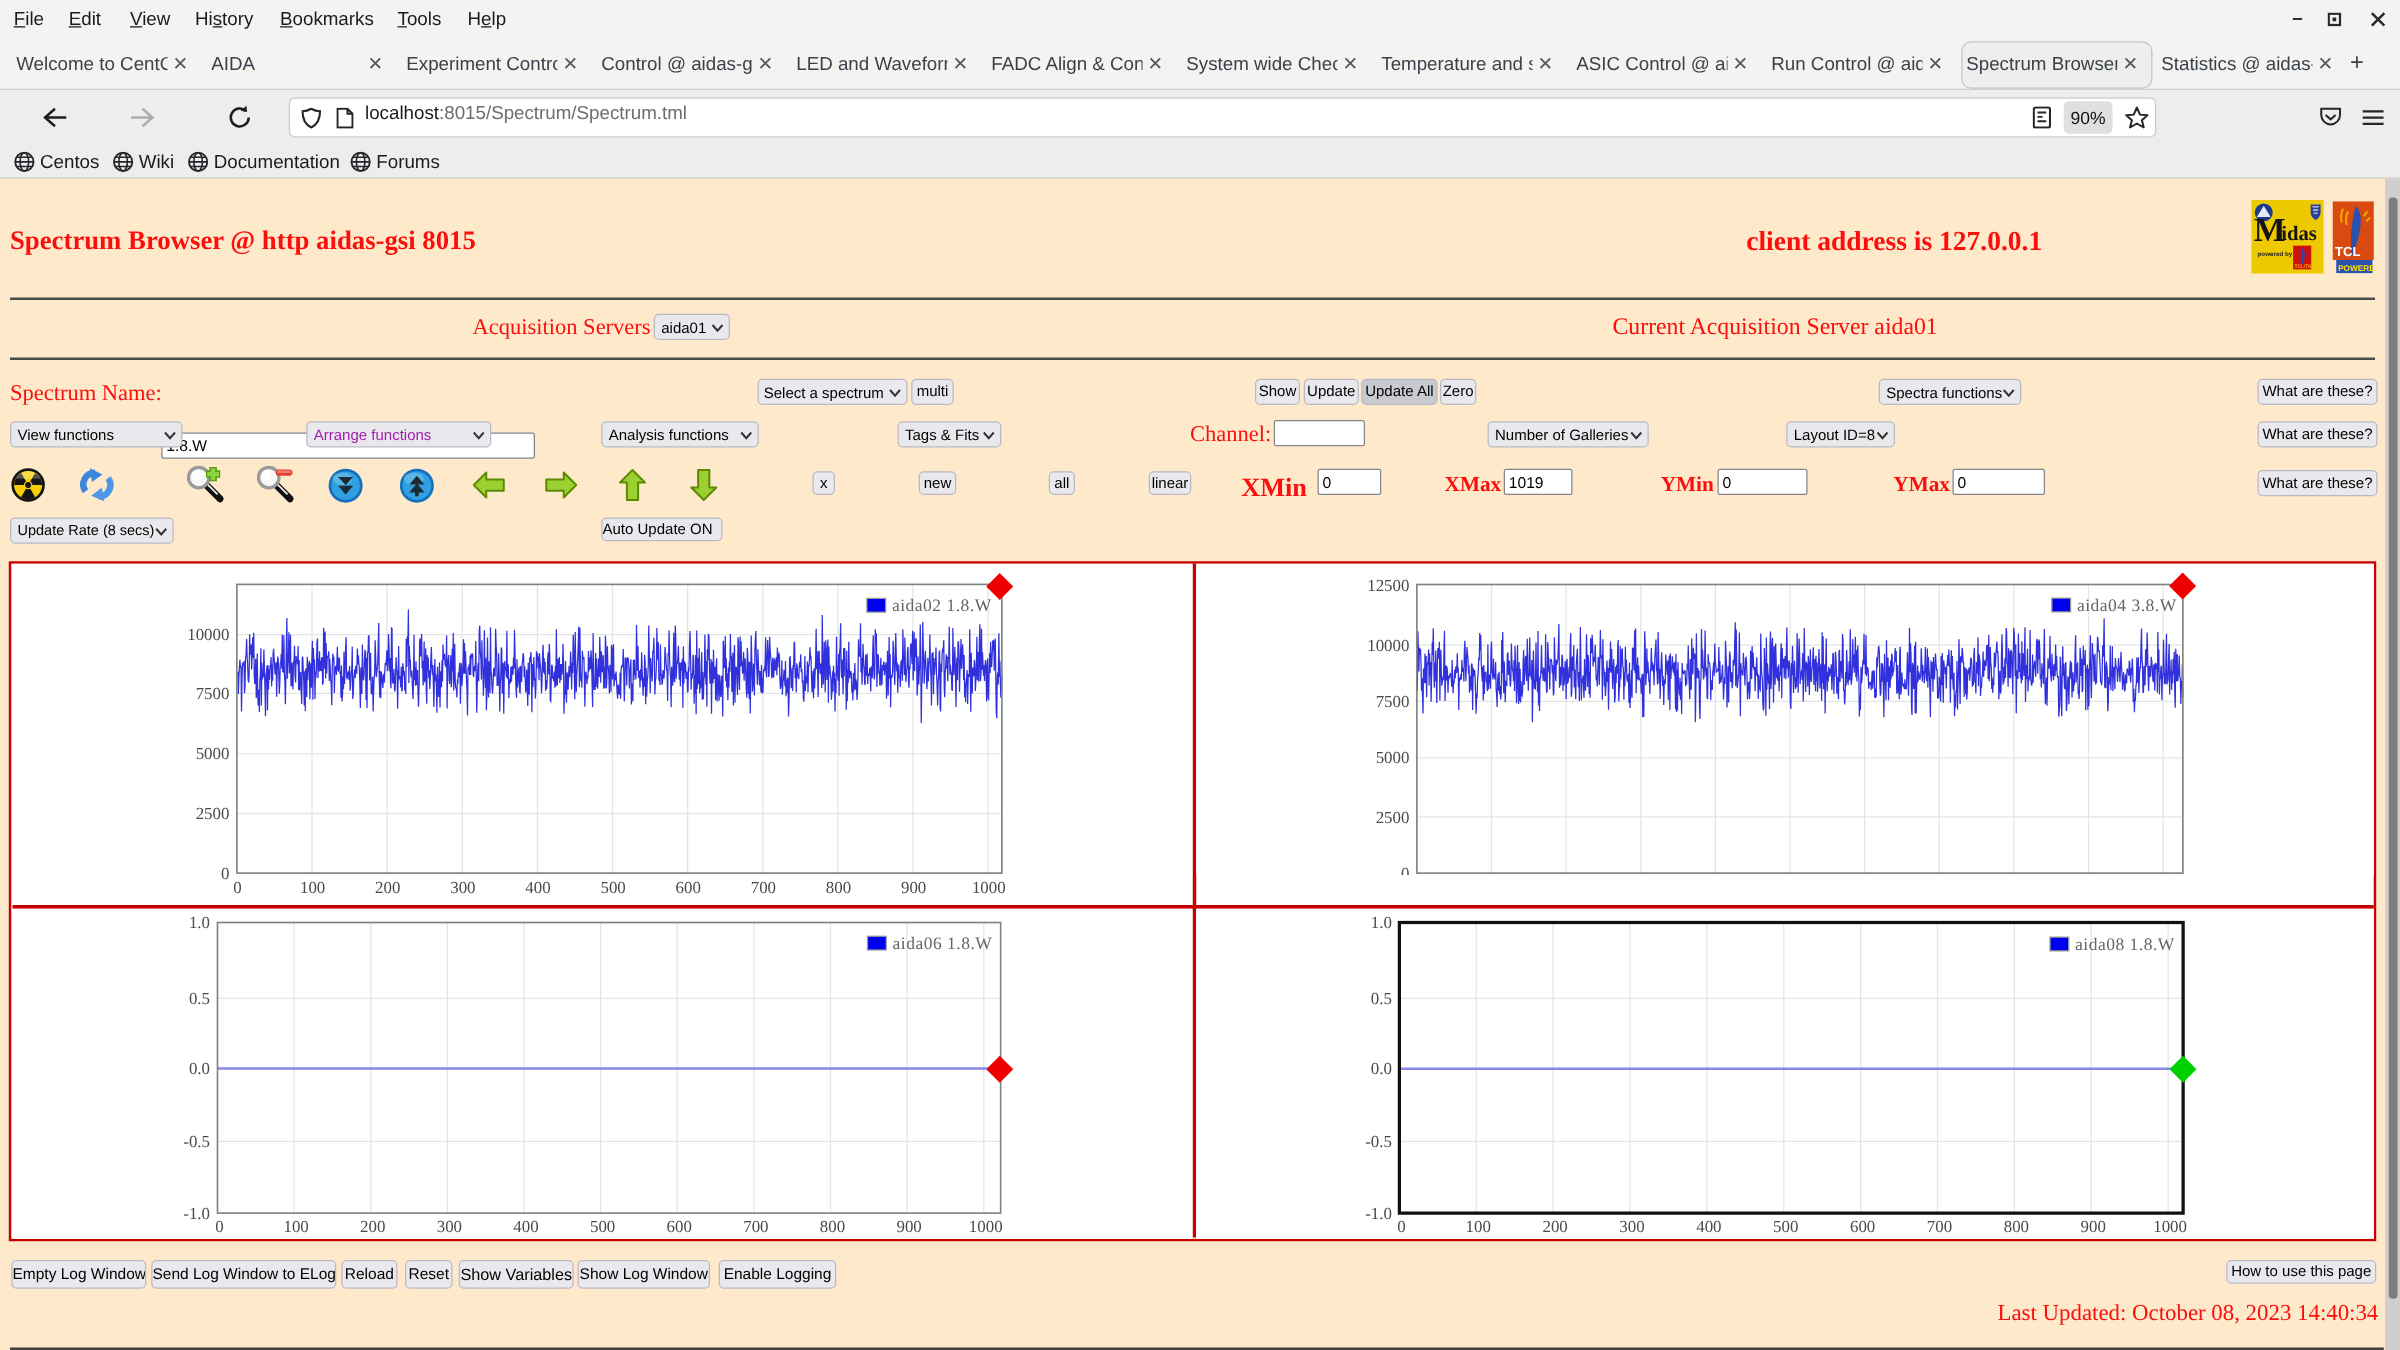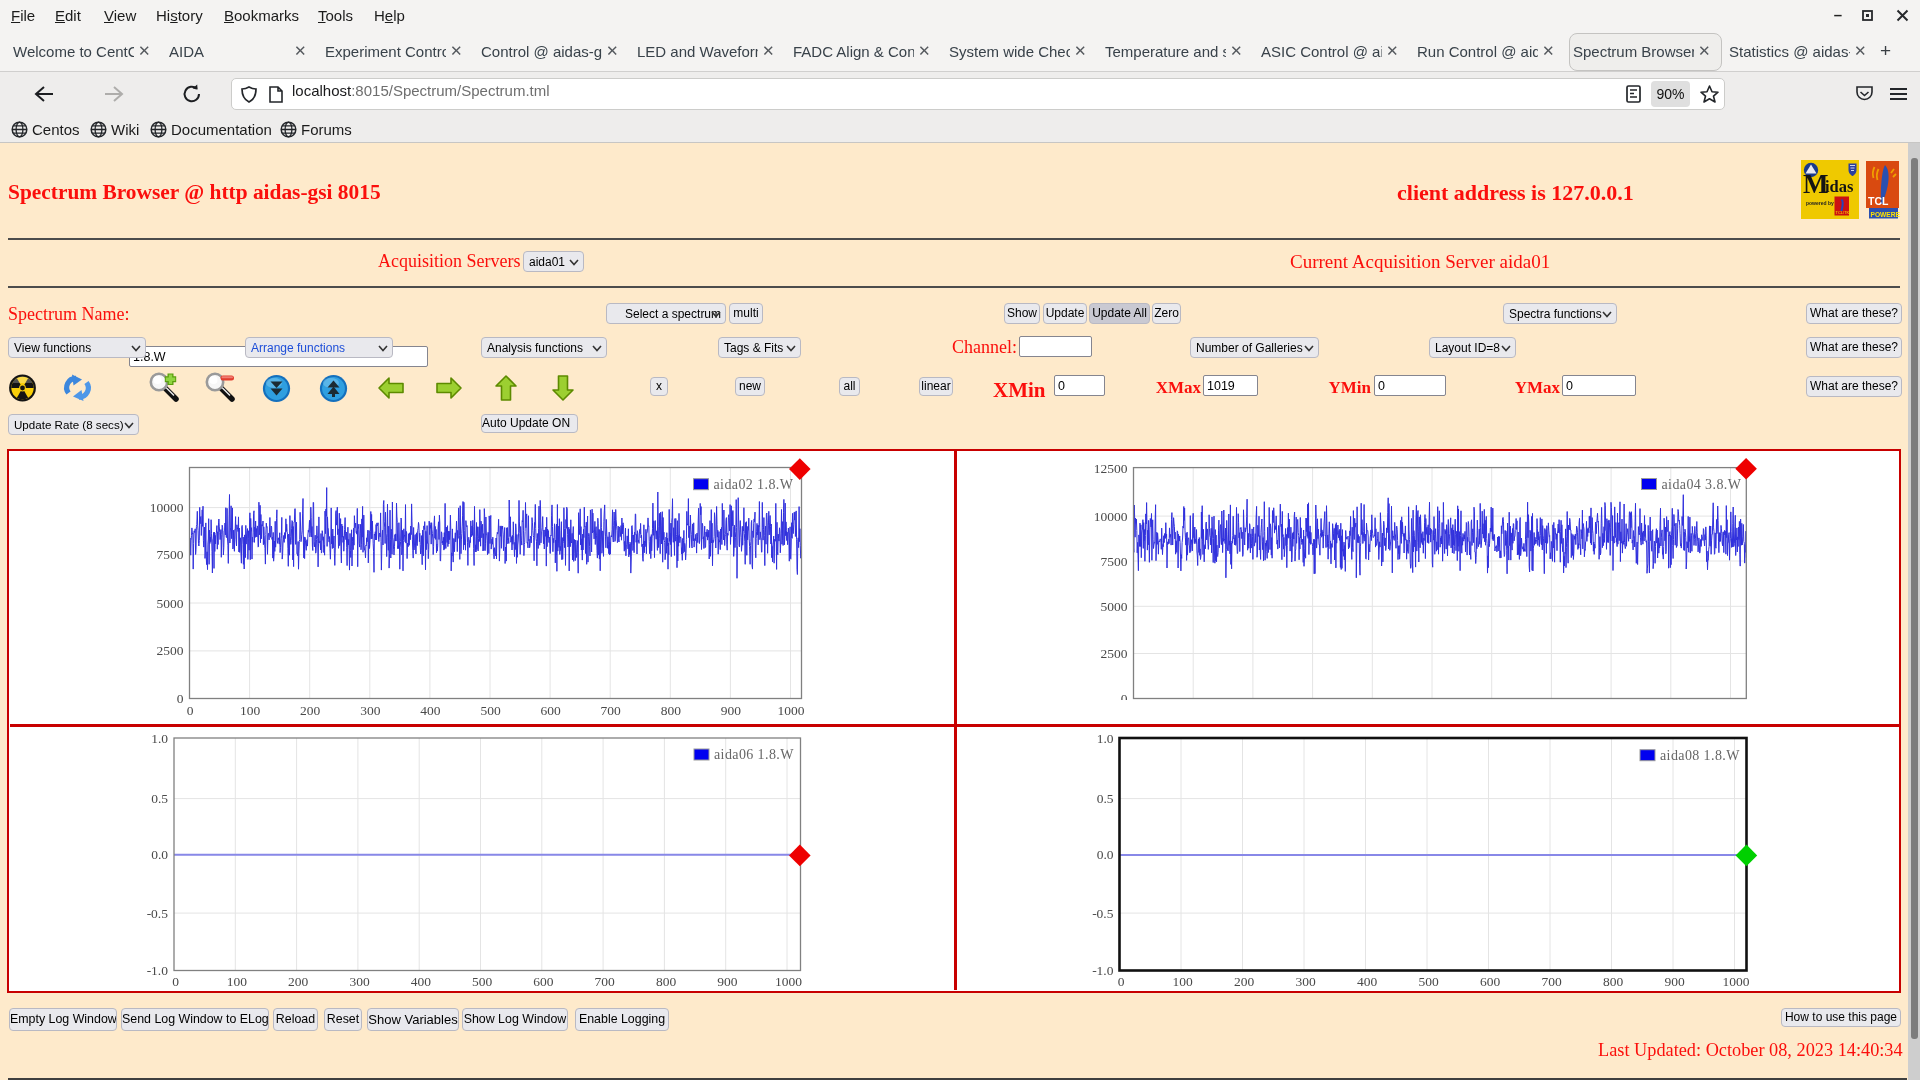--- a/index.html
+++ b/index.html
@@ -144,36 +144,36 @@
 </svg>
 <div class="abs" style="left:8px;top:237.5px;width:1892px;height:2px;background:#4c4c4c"></div>
 <div class="abs" style="left:8px;top:286px;width:1892px;height:2px;background:#4c4c4c"></div>
 <div class="lab" style="left:378px;top:251px;font-size:18px">Acquisition Servers</div>
 <div class="abs" style="left:523px;top:251px;width:61px;height:21px;background:#e9e9ed;border:1px solid #b9b9c3;border-radius:4px;font-size:12px;color:#000;line-height:20px;padding-left:5px;white-space:nowrap;overflow:hidden">aida01<svg style="position:absolute;right:4px;top:7px" width="10" height="7">
       <path d="M1 1 L5 5.5 L9 1" stroke="#333" stroke-width="1.6" fill="none"></path>
     </svg></div>
 <div class="lab" style="left:1290px;top:251px;font-size:19px;font-weight:normal">Current Acquisition Server aida01</div>
 <div class="lab" style="left:8px;top:304px;font-size:18px">Spectrum Name:</div>
 <input class="t" style="left: 129px; top: 304px; width: 299px; margin-top: 42px;" value="1.8.W">
-<div class="abs" style="left:606px;top:303px;width:120px;height:21px;background:#e9e9ed;border:1px solid #b9b9c3;border-radius:4px;font-size:12px;color:#000;line-height:20px;padding-left:18px;white-space:nowrap;overflow:hidden">Select a spectrum<svg style="position:absolute;right:4px;top:7px" width="10" height="7">
+<div class="abs" style="left:606px;top:303px;width:120px;height:21px;background:#e9e9ed;border:1px solid #b9b9c3;border-radius:4px;font-size:12px;color:#000;line-height:20px;padding-left:4px;white-space:nowrap;overflow:hidden">Select a spectrum<svg style="position:absolute;right:4px;top:7px" width="10" height="7">
       <path d="M1 1 L5 5.5 L9 1" stroke="#333" stroke-width="1.6" fill="none"></path>
     </svg></div>
 <div class="abs" style="left:729px;top:303px;width:34px;height:21px;background:#e9e9ed;border:1px solid #b9b9c3;border-radius:4px;font-size:12px;color:#000;line-height:19px;text-align:center;white-space:nowrap;overflow:hidden">multi</div>
 <div class="abs" style="left:1004px;top:303px;width:36px;height:21px;background:#e9e9ed;border:1px solid #b9b9c3;border-radius:4px;font-size:12px;color:#000;line-height:19px;text-align:center;white-space:nowrap;overflow:hidden">Show</div>
 <div class="abs" style="left:1043px;top:303px;width:44px;height:21px;background:#e9e9ed;border:1px solid #b9b9c3;border-radius:4px;font-size:12px;color:#000;line-height:19px;text-align:center;white-space:nowrap;overflow:hidden">Update</div>
 <div class="abs" style="left:1089px;top:303px;width:61px;height:21px;background:#c9c9d2;border:1px solid #b9b9c3;border-radius:4px;font-size:12px;color:#000;line-height:19px;text-align:center;white-space:nowrap;overflow:hidden">Update All</div>
 <div class="abs" style="left:1152px;top:303px;width:29px;height:21px;background:#e9e9ed;border:1px solid #b9b9c3;border-radius:4px;font-size:12px;color:#000;line-height:19px;text-align:center;white-space:nowrap;overflow:hidden">Zero</div>
 <div class="abs" style="left:1503px;top:303px;width:114px;height:21px;background:#e9e9ed;border:1px solid #b9b9c3;border-radius:4px;font-size:12px;color:#000;line-height:20px;padding-left:5px;white-space:nowrap;overflow:hidden">Spectra functions<svg style="position:absolute;right:4px;top:7px" width="10" height="7">
       <path d="M1 1 L5 5.5 L9 1" stroke="#333" stroke-width="1.6" fill="none"></path>
     </svg></div>
 <div class="abs" style="left:1806px;top:303px;width:96px;height:21px;background:#e9e9ed;border:1px solid #b9b9c3;border-radius:4px;font-size:12px;color:#000;line-height:19px;text-align:center;white-space:nowrap;overflow:hidden">What are these?</div>
 <div class="abs" style="left:8px;top:337px;width:138px;height:21px;background:#e9e9ed;border:1px solid #b9b9c3;border-radius:4px;font-size:12px;color:#000;line-height:20px;padding-left:5px;white-space:nowrap;overflow:hidden">View functions<svg style="position:absolute;right:4px;top:7px" width="10" height="7">
       <path d="M1 1 L5 5.5 L9 1" stroke="#333" stroke-width="1.6" fill="none"></path>
     </svg></div>
-<div class="abs" style="left:245px;top:337px;width:148px;height:21px;background:#e9e9ed;border:1px solid #b9b9c3;border-radius:4px;font-size:12px;color:#1d4ed8;line-height:20px;padding-left:5px;white-space:nowrap;overflow:hidden">Arrange functions<svg style="position:absolute;right:4px;top:7px" width="10" height="7">
+<div class="abs" style="left:245px;top:337px;width:148px;height:21px;background:#e9e9ed;border:1px solid #b9b9c3;border-radius:4px;font-size:12px;color:#a21caf;line-height:20px;padding-left:5px;white-space:nowrap;overflow:hidden">Arrange functions<svg style="position:absolute;right:4px;top:7px" width="10" height="7">
       <path d="M1 1 L5 5.5 L9 1" stroke="#333" stroke-width="1.6" fill="none"></path>
     </svg></div>
 <div class="abs" style="left:481px;top:337px;width:126px;height:21px;background:#e9e9ed;border:1px solid #b9b9c3;border-radius:4px;font-size:12px;color:#000;line-height:20px;padding-left:5px;white-space:nowrap;overflow:hidden">Analysis functions<svg style="position:absolute;right:4px;top:7px" width="10" height="7">
       <path d="M1 1 L5 5.5 L9 1" stroke="#333" stroke-width="1.6" fill="none"></path>
     </svg></div>
 <div class="abs" style="left:718px;top:337px;width:83px;height:21px;background:#e9e9ed;border:1px solid #b9b9c3;border-radius:4px;font-size:12px;color:#000;line-height:20px;padding-left:5px;white-space:nowrap;overflow:hidden">Tags &amp; Fits<svg style="position:absolute;right:4px;top:7px" width="10" height="7">
       <path d="M1 1 L5 5.5 L9 1" stroke="#333" stroke-width="1.6" fill="none"></path>
     </svg></div>
 <div class="lab" style="left:952px;top:337px;font-size:18px">Channel:</div>
 <input class="t" style="left: 1019px; top: 336px; width: 73px;">

